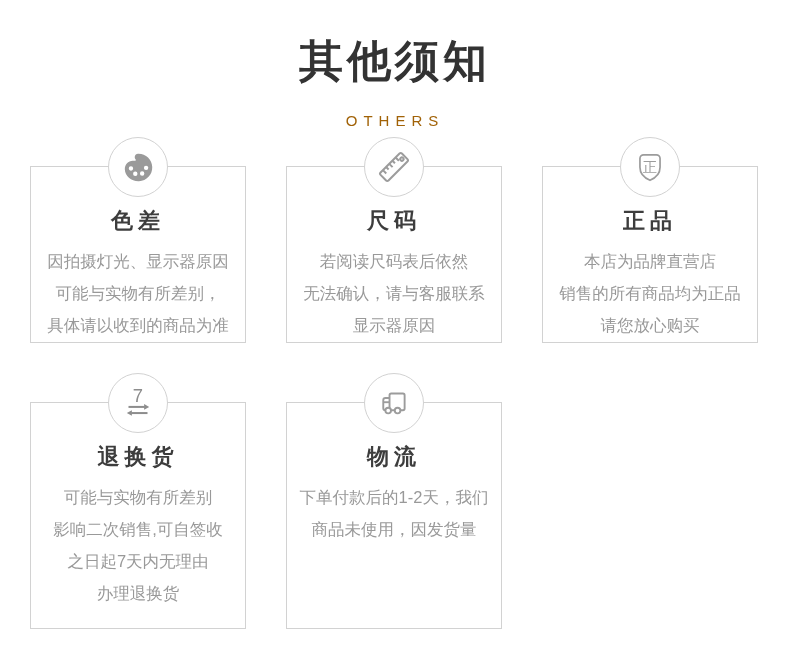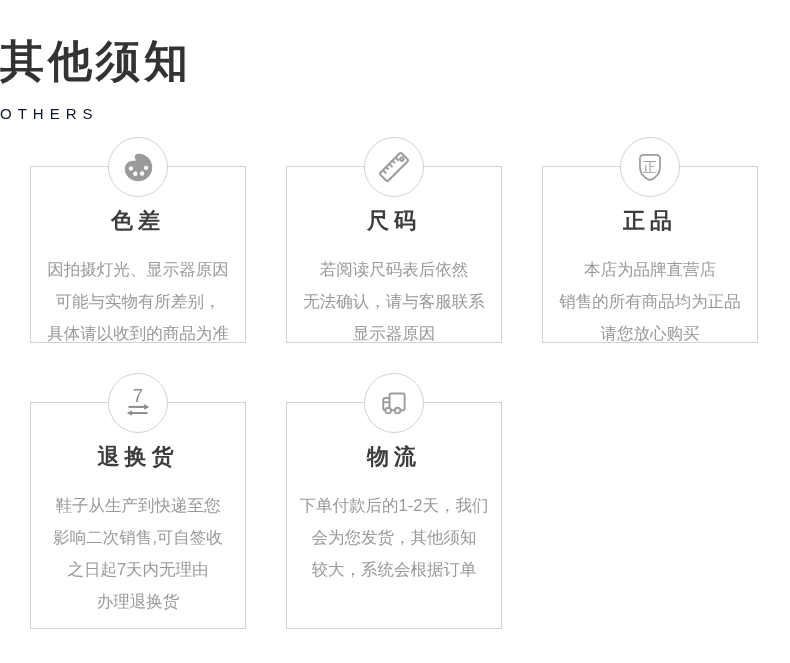--- a/index.html
+++ b/index.html
@@ -3,30 +3,30 @@
 <meta charset="utf-8">
 <style>
   html,body{margin:0;padding:0;background:#fff;}
   .page{
     position:relative;
     width:790px;height:663px;
     background:#ffffff;
     overflow:hidden;
     font-family:"Liberation Sans", sans-serif;
   }
-  .hdr{position:absolute;top:0;left:0;width:790px;}
+  .hdr{position:absolute;top:0;left:0;width:790px;text-align:center;}
   .hdr-title{
     margin-top:36px;
     font-size:44px;line-height:50px;
     font-weight:700;color:#333333;letter-spacing:4px;
   }
   .hdr-sub{
-    margin-top:19px;
+    margin-top:26px;
     font-size:15px;line-height:18px;
-    color:#0f172a;letter-spacing:6px;
+    color:#a16207;letter-spacing:6px;
   }
   .grid{
     position:absolute;left:30px;top:166px;
     display:grid;
     grid-template-columns:216px 216px 216px;
     grid-template-rows:177px 227px;
     column-gap:40px;row-gap:59px;
   }
   .card{
     position:relative;
@@ -41,21 +41,21 @@
     display:flex;align-items:center;justify-content:center;
     box-sizing:border-box;
   }
   .card-title{
     margin-top:38px;
     text-align:center;
     font-size:22px;line-height:32px;
     font-weight:700;color:#3d3d3d;letter-spacing:5px;
   }
   .card-body{
-    margin-top:16px;
+    margin-top:8px;
     text-align:center;
     font-size:16.5px;line-height:32px;
     color:#999999;
   }
   svg{display:block;}
 </style>
 </head>
 <body>
 
 <div class="page">
@@ -134,21 +134,21 @@
               <line x1="8.5" y1="20.5" x2="23" y2="20.5"></line>
               <polygon points="22.5,18 27,20.5 22.5,23" stroke="none"></polygon>
               <line x1="25.5" y1="26" x2="11" y2="26"></line>
               <polygon points="11.5,23.5 7,26 11.5,28.5" stroke="none"></polygon>
             </g>
           </svg>
         </span>
       </div>
       <div class="card-title">退换货</div>
       <div class="card-body">
-        <div>鞋子从生产到快递至您</div>
+        <div>可能与实物有所差别</div>
         <div>影响二次销售,可自签收</div>
         <div>之日起7天内无理由</div>
         <div>办理退换货</div>
       </div>
     </div>
 
     <div class="card">
       <div class="badge">
         <span>
           <svg viewBox="0 0 34 34" width="38" height="38" fill="none" stroke="#9c9c9c" stroke-width="1.7" stroke-linejoin="round">
@@ -156,19 +156,18 @@
             <path d="M13 12.5H9.4a2 2 0 0 0-2 2v7a2 2 0 0 0 2 2h3.6"></path>
             <path d="M7.4 16.3h5.6"></path>
             <circle cx="11.8" cy="23.8" r="2.5" fill="#fff"></circle>
             <circle cx="20.2" cy="23.8" r="2.5" fill="#fff"></circle>
           </svg>
         </span>
       </div>
       <div class="card-title">物流</div>
       <div class="card-body">
         <div>下单付款后的1-2天，我们</div>
-        <div>会为您发货，其他须知</div>
-        <div>较大，系统会根据订单</div>
+        <div>商品未使用，因发货量</div>
       </div>
     </div>
 
   </div>
 </div>
 
 </body></html>

